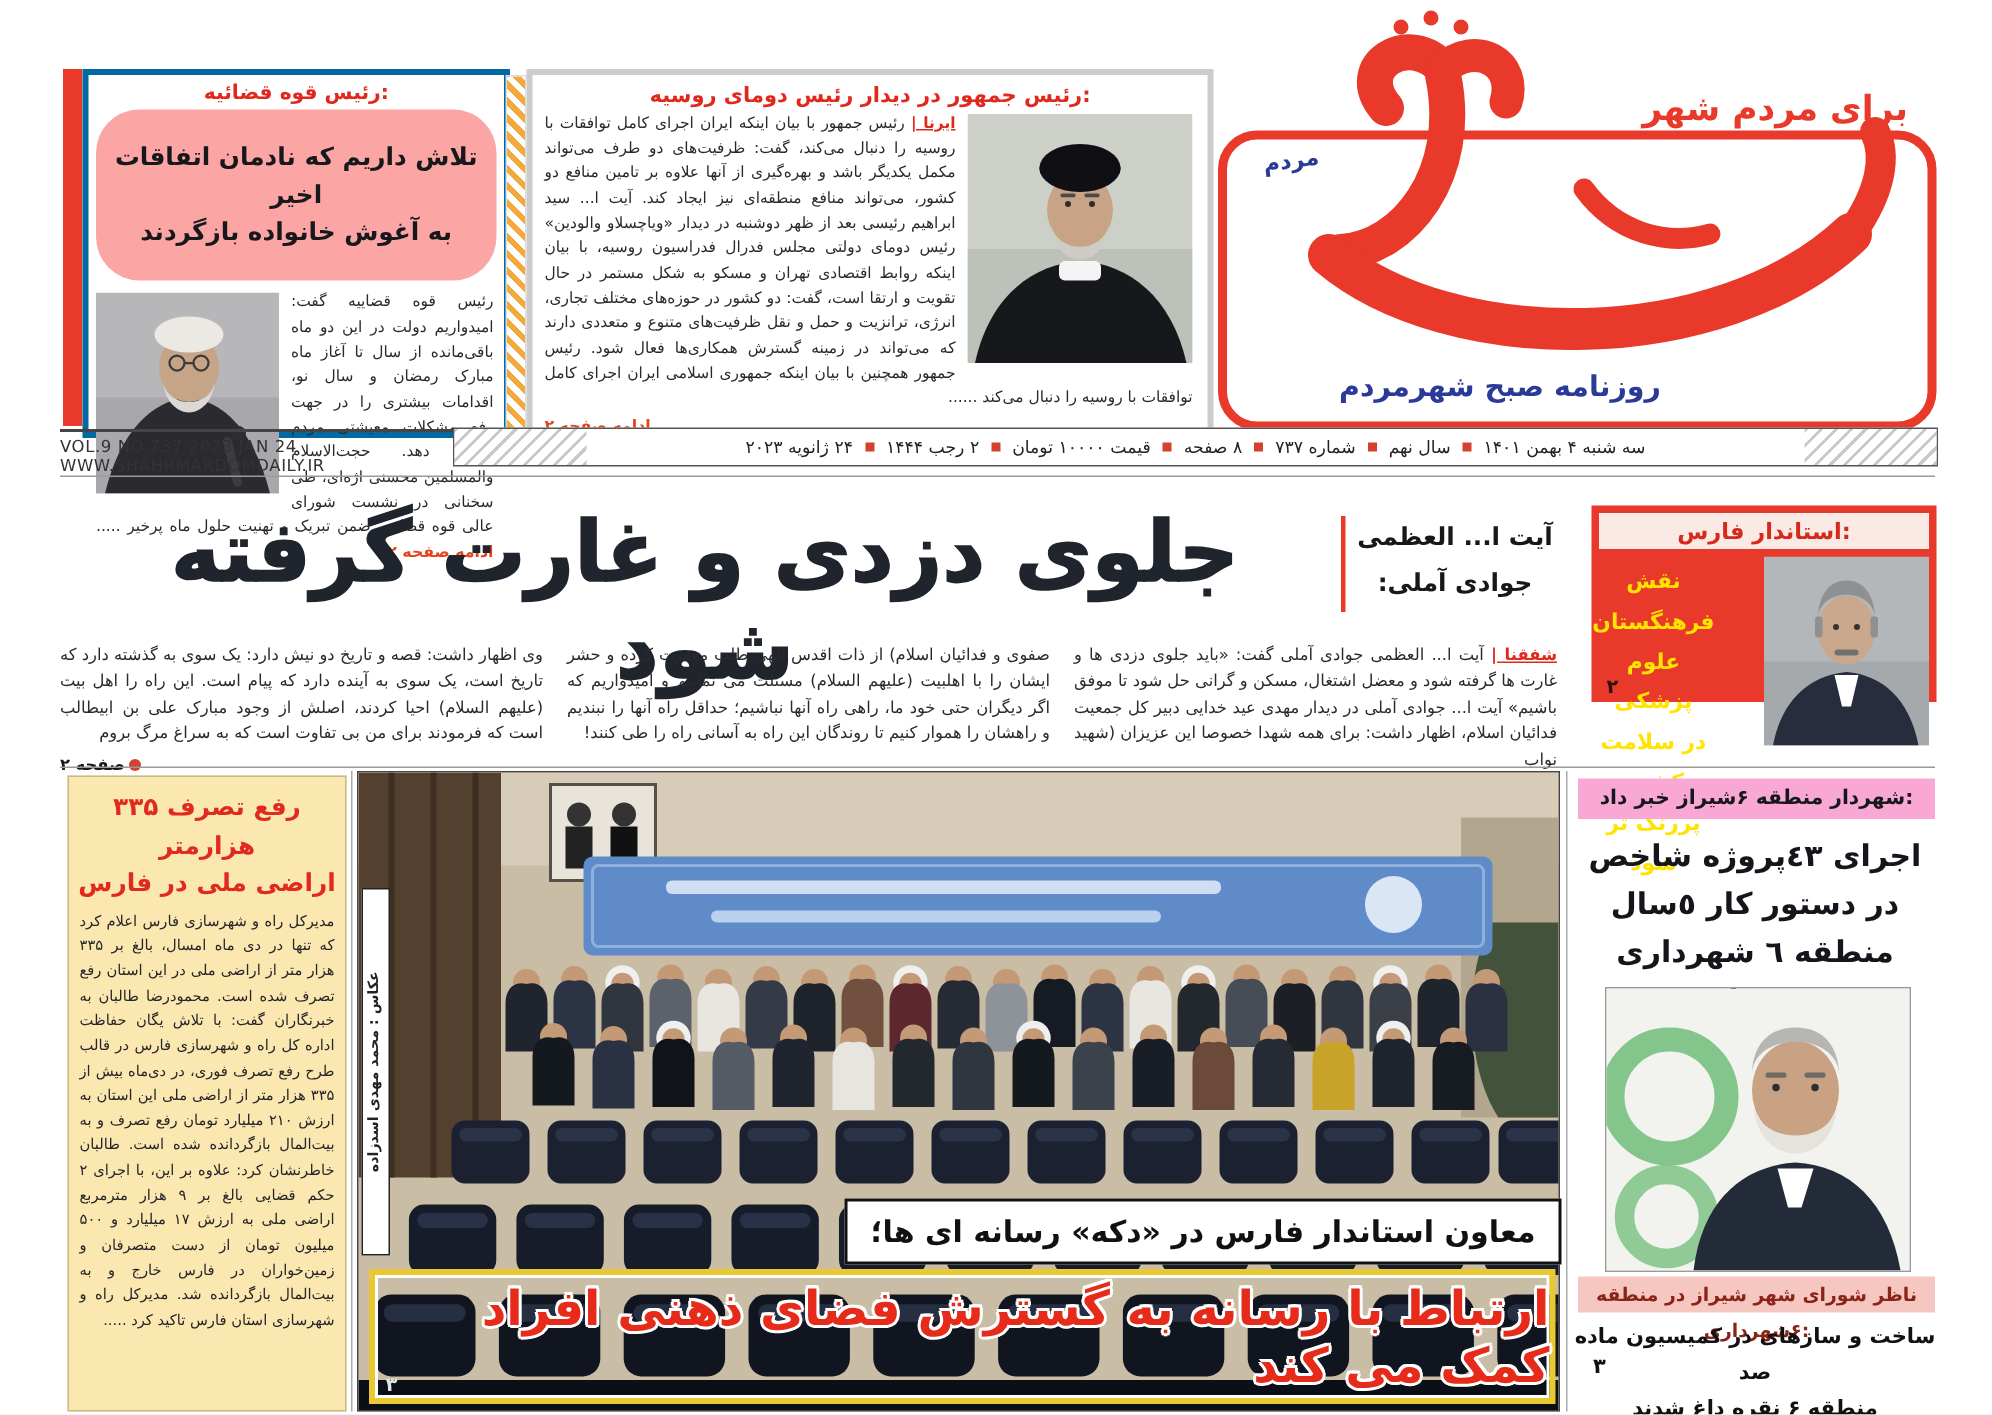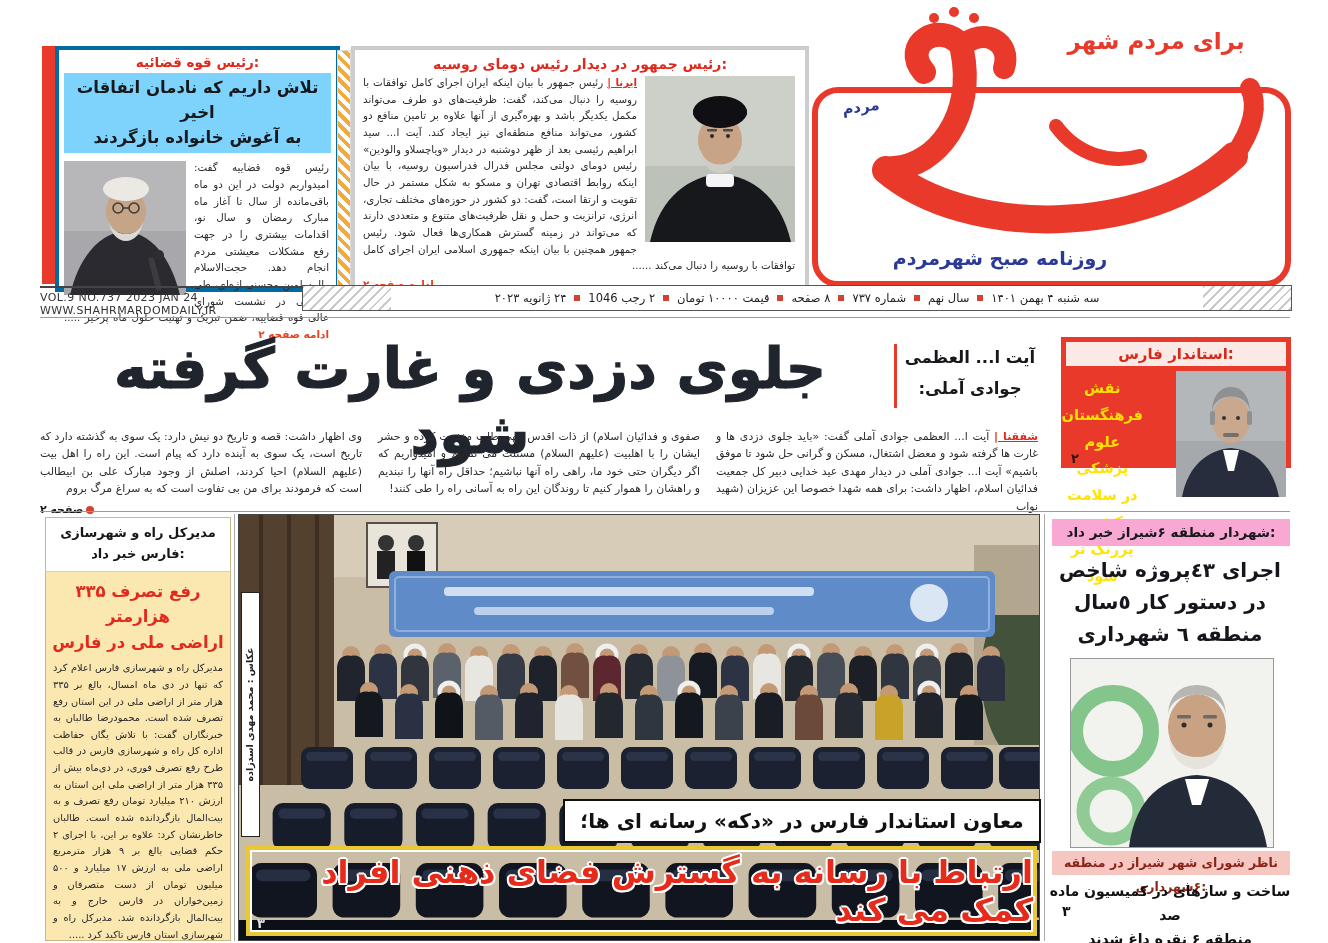--- a/index.html
+++ b/index.html
@@ -10,21 +10,21 @@
   .b{font-weight:bold;}
   .center{text-align:center;}
   
   .hrule{background:#9a9a9a;height:1px;}
   .vrule{background:#aaaaaa;width:1px;}
   .redstrip{background:#e8392a;}
   .hatch-orange{background:repeating-linear-gradient(45deg,#f3a93c 0 4px,#ffffff 4px 8px);border:1px solid #ddd;}
   
   .box{border:4px solid #0369a1;background:#fff;}
   .kicker-red{color:#e0281c;font-weight:bold;font-size:13.5px;text-align:center;}
-  .tl-head{background:#7dd3fc;margin:3px 5px;padding:3px 2px;font-weight:bold;font-size:16.5px;line-height:1.5;text-align:center;color:#17181c;}
+  .tl-head{background:#fca5a5;margin:3px 5px;padding:20px 2px;font-weight:bold;font-size:16.5px;line-height:1.5;text-align:center;color:#17181c;border-radius:29px;}
   .bodytxt{direction:rtl;text-align:justify;font-size:10.3px;line-height:1.62;color:#2a2a2e;}
   .src{color:#e0281c;font-weight:bold;text-decoration:underline;}
   .cont{color:#e8431f;font-weight:bold;font-size:10.5px;}
   .cont-left{text-align:left;margin-top:2px;}
   .flphoto-l{float:left;margin:2px 8px 2px 0;}
   .flphoto-r{float:right;margin:2px 0 2px 8px;}
   
   .tagline{color:#e8392a;font-weight:bold;font-size:23px;text-align:center;}
   .logoframe{border:6px solid #e8392a;border-radius:26px;box-sizing:border-box;}
   .subtitle{color:#2b3a96;font-weight:bold;font-size:19px;letter-spacing:1px;text-align:center;}
@@ -124,21 +124,21 @@
           <rect x="62" y="53" width="10" height="2.5" rx="1" fill="#4a4a4a"></rect>
           <rect x="78" y="53" width="10" height="2.5" rx="1" fill="#4a4a4a"></rect>
         </svg>
       </div>
       <span class="src">ایرنا |</span>
       <span>رئیس جمهور با بیان اینکه ایران اجرای کامل توافقات با روسیه را دنبال می‌کند، گفت: ظرفیت‌های دو طرف می‌تواند مکمل یکدیگر باشد و بهره‌گیری از آنها علاوه بر تامین منافع دو کشور، می‌تواند منافع منطقه‌ای نیز ایجاد کند. آیت ا... سید ابراهیم رئیسی بعد از ظهر دوشنبه در دیدار «ویاچسلاو والودین» رئیس دومای دولتی مجلس فدرال فدراسیون روسیه، با بیان اینکه روابط اقتصادی تهران و مسکو به شکل مستمر در حال تقویت و ارتقا است، گفت: دو کشور در حوزه‌های مختلف تجاری، انرژی، ترانزیت و حمل و نقل ظرفیت‌های متنوع و متعددی دارند که می‌تواند در زمینه گسترش همکاری‌ها فعال شود. رئیس جمهور همچنین با بیان اینکه جمهوری اسلامی ایران اجرای کامل توافقات با روسیه را دنبال می‌کند ......</span>
       <div class="cont-left"><span class="cont">ادامه صفحه ۲</span></div>
     </div>
   </div>
 
-  <div class="abs tagline" style="left:1040px;top:28px;width:232px;">برای مردم شهر</div>
+  <div class="abs tagline" style="left:1040px;top:60px;width:232px;text-align:right;">برای مردم شهر</div>
   <div class="abs logoframe" style="left:812px;top:87px;width:479px;height:200px;"></div>
   <div class="abs" style="left:816px;top:6px;width:470px;height:274px;">
     <svg width="470" height="274" viewBox="0 0 470 274">
       <g fill="none" stroke="#e8392a" stroke-linecap="round">
         <path d="M108,66 C84,38 124,14 146,40" stroke-width="24"></path>
         <path d="M146,40 C168,20 196,36 188,62" stroke-width="22"></path>
         <path d="M146,44 C160,110 120,160 78,162" stroke-width="24"></path>
         <path d="M70,164 C150,232 330,232 418,150" stroke-width="28"></path>
         <path d="M418,150 C438,122 442,98 434,82" stroke-width="20"></path>
         <path d="M240,120 C262,150 296,158 324,150" stroke-width="14"></path>
@@ -159,21 +159,21 @@
     <span>سه شنبه ۴ بهمن ۱۴۰۱</span>
       <span class="redsq"></span>
     <span>سال نهم</span>
       <span class="redsq"></span>
     <span>شماره ۷۳۷</span>
       <span class="redsq"></span>
     <span>۸ صفحه</span>
       <span class="redsq"></span>
     <span>قیمت ۱۰۰۰۰ تومان</span>
       <span class="redsq"></span>
-    <span>۲ رجب 1046</span>
+    <span>۲ رجب ۱۴۴۴</span>
       <span class="redsq"></span>
     <span>۲۴ ژانویه ۲۰۲۳</span>
   </div>
   <div class="abs hrule" style="left:40px;top:317px;width:1250px;"></div>
 
   <div class="abs redstrip" style="left:894px;top:344px;width:3px;height:64px;"></div>
   <div class="abs lead-kicker rtl" style="left:900px;top:342px;width:140px;">
     <div>آیت ا... العظمی</div>
     <div>جوادی آملی:</div>
   </div>
@@ -214,24 +214,20 @@
         <div>در سلامت کشور</div>
         <div>پررنگ تر شود</div>
       </div>
     </div>
     <div class="abs govpage" style="left:10px;bottom:2px;">۲</div>
   </div>
 
   <div class="abs hrule" style="left:40px;top:511px;width:1250px;"></div>
 
   <div class="abs ybox" style="left:45px;top:517px;width:186px;height:424px;">
-    <div class="white">
-      <div>مدیرکل راه و شهرسازی</div>
-      <div>فارس خبر داد:</div>
-    </div>
     <div class="yhead">
       <div>رفع تصرف ۳۳۵ هزارمتر</div>
       <div>اراضی ملی در فارس</div>
     </div>
     <div class="ybody">
       <span>مدیرکل راه و شهرسازی فارس اعلام کرد که تنها در دی ماه امسال، بالغ بر ۳۳۵ هزار متر از اراضی ملی در این استان رفع تصرف شده است. محمودرضا طالبان به خبرنگاران گفت: با تلاش یگان حفاظت اداره کل راه و شهرسازی فارس در قالب طرح رفع تصرف فوری، در دی‌ماه بیش از ۳۳۵ هزار متر از اراضی ملی این استان به ارزش ۲۱۰ میلیارد تومان رفع تصرف و به بیت‌المال بازگردانده شده است. طالبان خاطرنشان کرد: علاوه بر این، با اجرای ۲ حکم قضایی بالغ بر ۹ هزار مترمربع اراضی ملی به ارزش ۱۷ میلیارد و ۵۰۰ میلیون تومان از دست متصرفان و زمین‌خواران در فارس خارج و به بیت‌المال بازگردانده شد. مدیرکل راه و شهرسازی استان فارس تاکید کرد .....</span>
       
     </div>
   </div>
 

